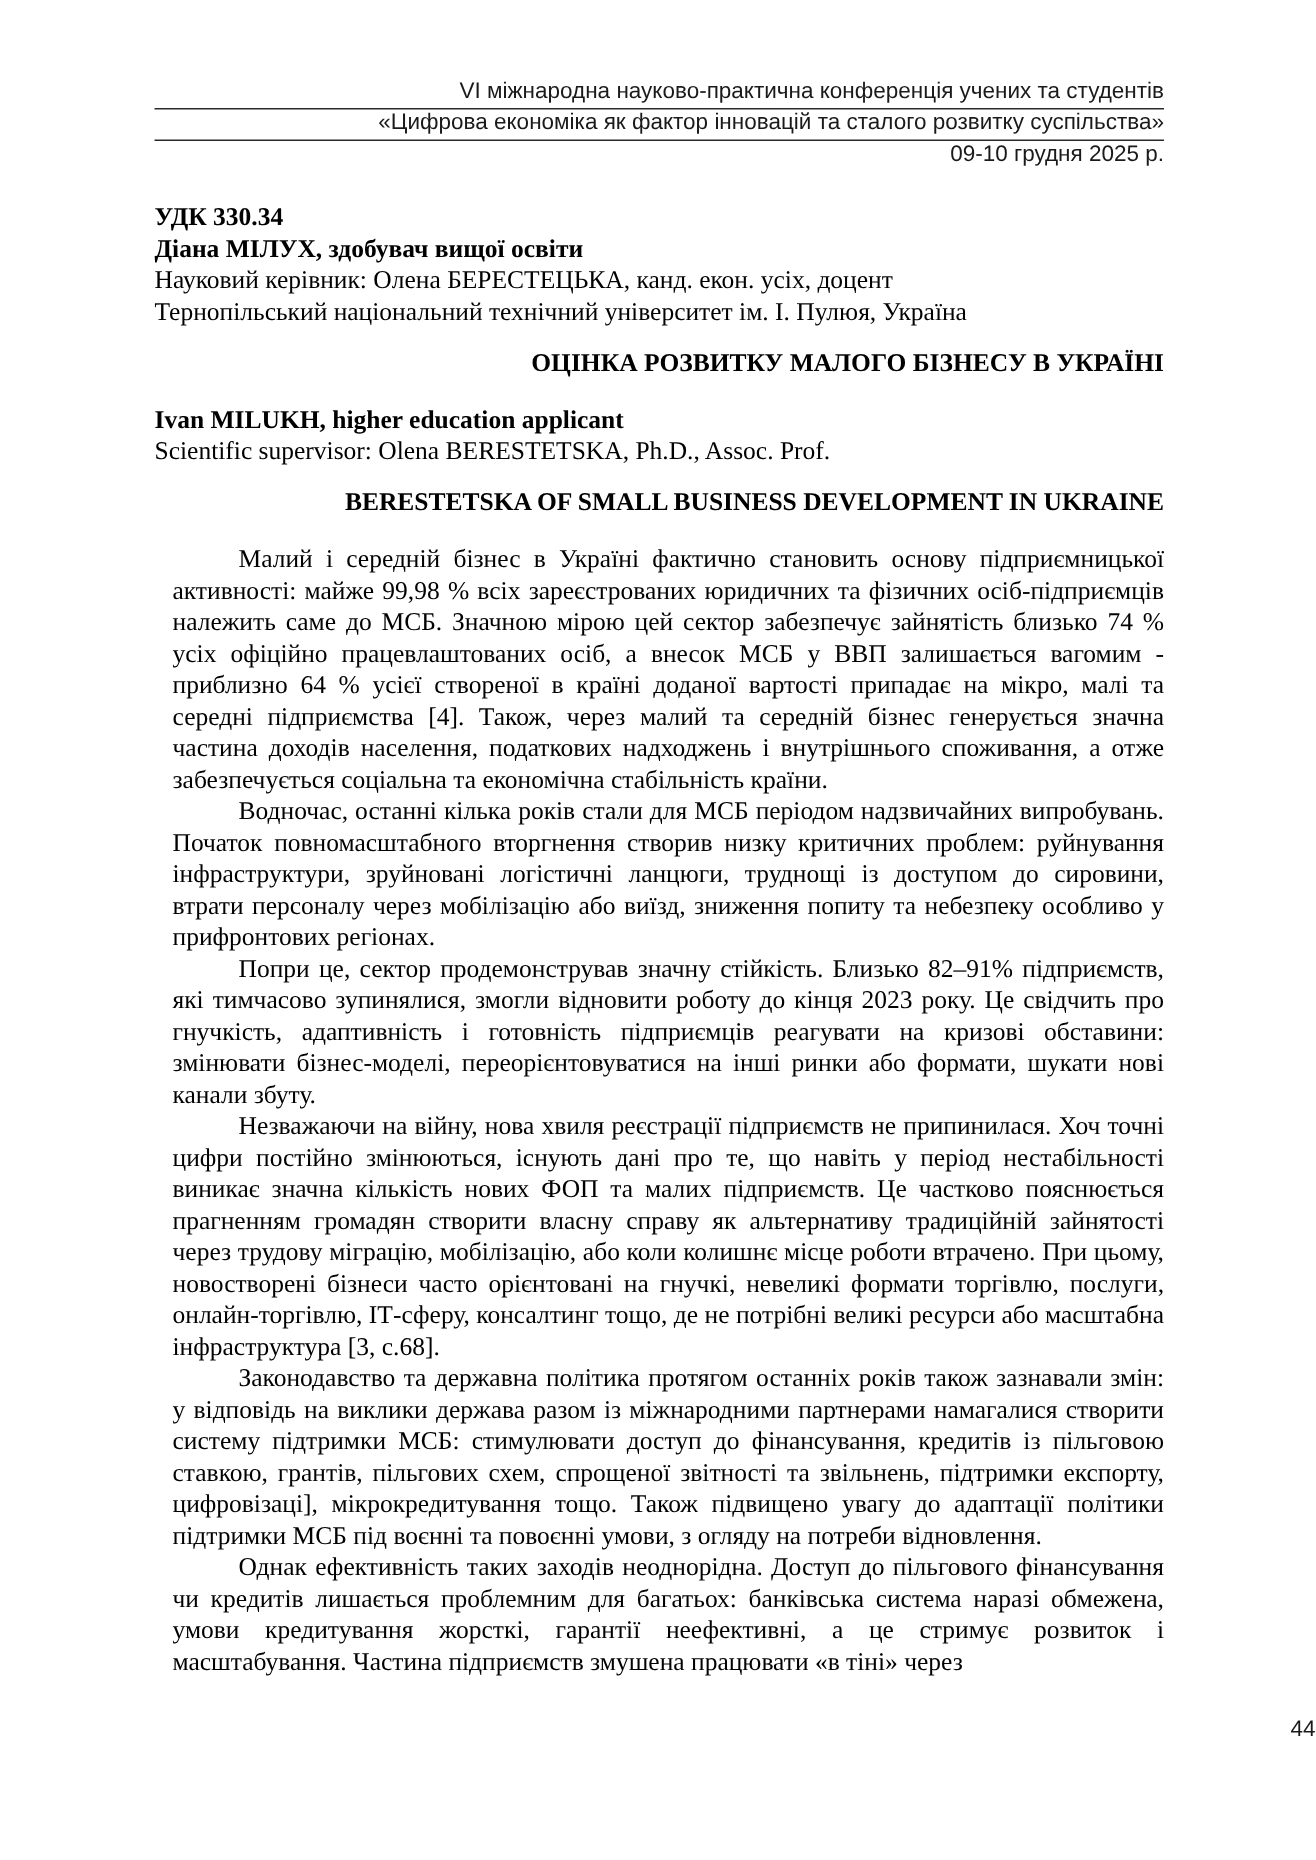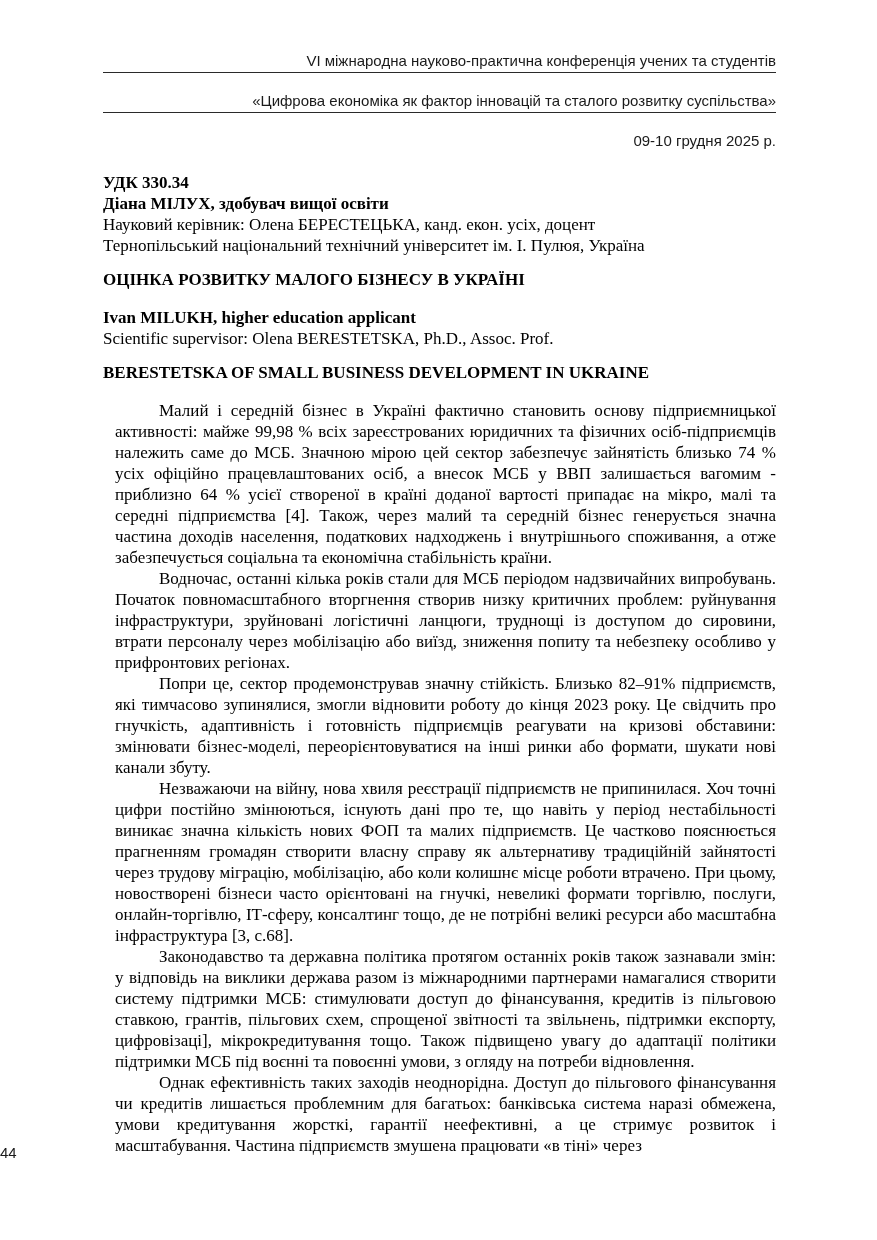--- a/index.html
+++ b/index.html
@@ -24,49 +24,49 @@
     font-size: 15px;
     color: #1a1a1a;
     text-align: right;
   }
   .running-head .rh-line {
     line-height: 18px;
     padding-bottom: 2px;
   }
   .running-head .ruled {
     border-bottom: 1.5px solid #2a2a2a;
-    margin-bottom: 19px;
+    margin-bottom: 0;
   }
   
   .serif {
     font-family: "Liberation Serif", "DejaVu Serif", serif;
     font-size: 17px;
     line-height: 21px;
     margin-left: 12px;
   }
   .meta-block { margin: 0; }
   .meta-uk { margin-top: 20px; }
   .meta-line { margin: 0; }
   .b { font-weight: bold; }
   .article-title {
-    text-align: left;
+    text-align: right;
     font-weight: bold;
     margin: 13px 0 17px 0;
   }
   .body-text p {
     margin: 0;
     text-align: justify;
     text-indent: 44px;
   }
   .page-footer {
     position: absolute;
     top: 1144px;
     left: 0;
     width: 877px;
-    text-align: left;
+    text-align: right;
     font-family: "Liberation Sans", sans-serif;
     font-size: 15px;
     color: #1a1a1a;
   }
 </style>
 </head>
 <body>
 
 <div class="page">
   <div class="content">

